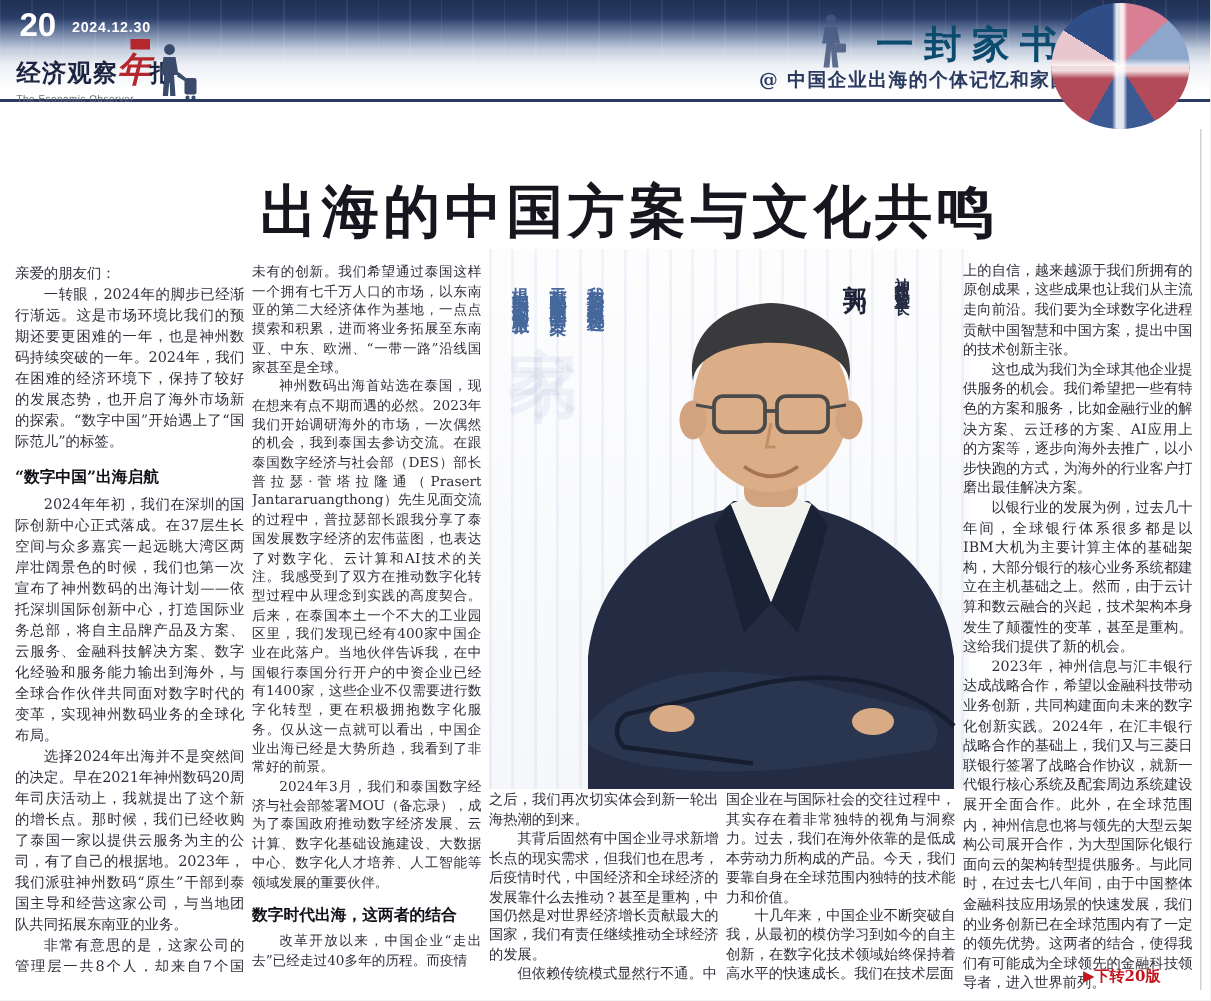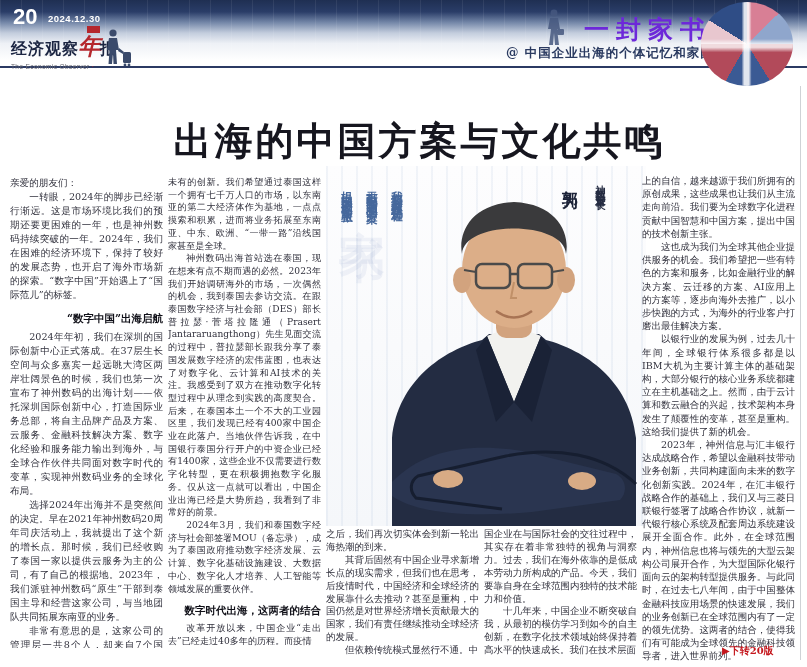--- a/index.html
+++ b/index.html
@@ -18,41 +18,41 @@
   .brand-main,.brand-tail{font-size:16px;font-weight:900;color:#1b2542;letter-spacing:1px;}
   .brand-accent{font-size:23px;font-weight:900;color:#b5272d;font-style:italic;margin:0 -1px;}
   .brand-badge{position:absolute;left:76px;top:-5px;width:13px;height:7px;background:#b5272d;}
   .brand-sub{font-size:6.5px;color:#6a6a72;letter-spacing:.4px;margin-top:1px;
     font-family:"Liberation Sans",sans-serif;}
   .brand-sub-accent{color:#b5272d;}
   .sil{position:absolute;z-index:3;}
   .sil-a{left:100px;top:28px;}
   .sil-b{left:543px;top:9px;opacity:.85;}
   .series-title{position:absolute;left:584px;top:13px;font-size:25px;font-weight:bold;
-    color:#6d28d9;letter-spacing:7px;z-index:3;}
+    color:#0c4a6e;letter-spacing:7px;z-index:3;}
   .series-sub{position:absolute;left:506px;top:45px;font-size:12.5px;font-weight:bold;
     color:#2a3a60;letter-spacing:1px;z-index:3;}
   .globe{position:absolute;left:701px;top:2px;width:92px;height:84px;border-radius:50%;z-index:4;
     background:conic-gradient(from 210deg,#b24a5a 0 60deg,#e8c7cf 60deg 92deg,#2f4d86 92deg 150deg,
       #d87f95 150deg 196deg,#8fa6cc 196deg 240deg,#b24a5a 240deg 298deg,#3b5a94 298deg 360deg);}
   .globe::after{content:"";position:absolute;inset:0;border-radius:50%;
     background:linear-gradient(90deg,transparent 44%,rgba(255,255,255,.85) 47% 52%,transparent 55%),
                linear-gradient(0deg,transparent 40%,rgba(255,255,255,.8) 46% 50%,transparent 56%);}
   .rule{position:absolute;left:0;top:66px;width:807px;height:2px;background:#2b3a63;}
   .editor-line{position:absolute;left:13px;top:71px;font-size:9px;font-weight:bold;color:#1a2440;
     letter-spacing:.3px;}
   
   .headline{position:absolute;left:0;right:0;top:116px;margin:0;text-align:center;
     font-size:38px;font-weight:900;color:#16161f;letter-spacing:3px;padding-left:32px;}
   
   .col{position:absolute;width:153px;text-align:justify;color:#30303c;overflow:hidden;}
   .col p{margin:0;text-indent:2em;}
   .col p.cont{text-indent:0;}
   .col p.salutation{text-indent:0;}
-  .sec-h{font-weight:bold;text-align:right;margin:9px 0 5px;font-size:10.5px;color:#101018;}
+  .sec-h{font-weight:bold;text-align:left;margin:9px 0 5px;font-size:10.5px;color:#101018;}
   #col1{left:10px;top:176px;height:472px;font-size:9.6px;line-height:14px;}
   #col2{left:168px;top:176px;height:472px;font-size:9.1px;line-height:12.7px;}
   #col3{left:326px;top:528px;height:134px;font-size:9.5px;line-height:12.9px;}
   #col4{left:484px;top:528px;height:134px;font-size:9.5px;line-height:12.9px;}
   #col5{left:642px;top:174px;height:488px;font-size:9.5px;line-height:13.2px;}
   
   .photo{position:absolute;left:326px;top:166px;width:320px;height:360px;overflow:hidden;
     background:repeating-linear-gradient(90deg,rgba(130,160,200,.10) 0 2px,transparent 2px 15px),
                linear-gradient(#fdfdfe,#f5f7fa);}
   .photo .wm{position:absolute;writing-mode:vertical-rl;font-size:46px;font-weight:bold;

